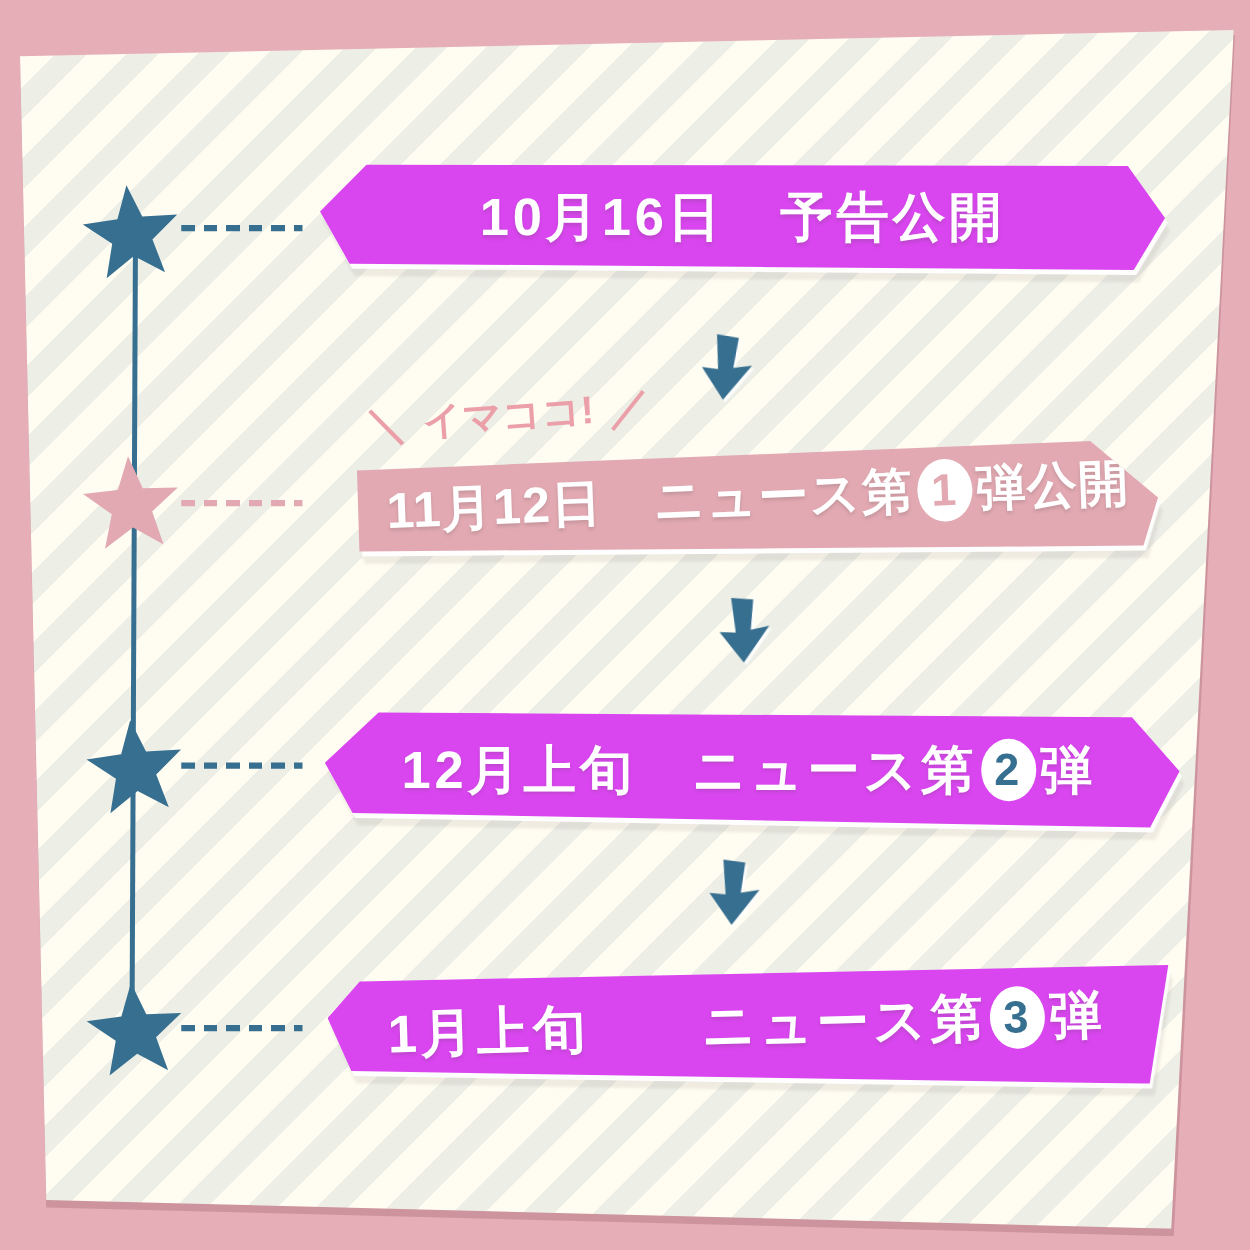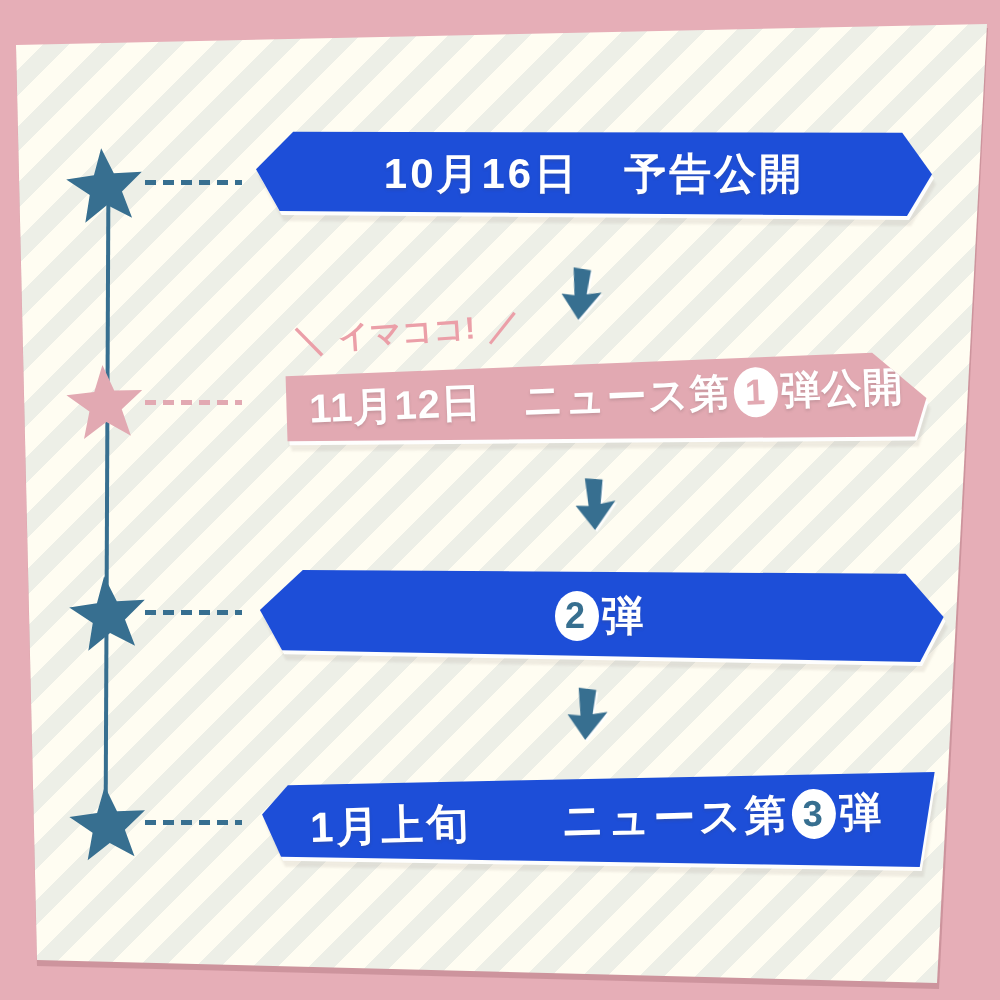--- a/index.html
+++ b/index.html
@@ -35,21 +35,21 @@
   .dash.pink{
     background:repeating-linear-gradient(90deg,
       #e2a9b2 0 11px, transparent 11px 18px);
   }
   
   .banner-wrap{position:absolute;filter:drop-shadow(2px 4px 0 rgba(255,255,255,0.95)) drop-shadow(2px 6px 1px rgba(120,110,100,0.12));}
   .banner{
     width:100%;height:100%;
     display:flex;align-items:center;justify-content:center;
   }
-  .banner.blue{background:#1d4ed8;}
+  .banner.blue{background:#d946ef;}
   .banner.pink{background:#e2a9b2;}
   .banner-line{
     display:inline-flex;align-items:center;white-space:nowrap;
     color:#ffffff;font-weight:bold;font-size:42px;letter-spacing:3px;
     text-shadow:0 2px 3px rgba(80,70,70,0.20);
   }
   .banner-line.small{font-size:40px;letter-spacing:1px;}
   .circle-num{
     display:inline-flex;align-items:center;justify-content:center;
     width:44px;height:50px;border-radius:50%;background:#ffffff;
@@ -120,20 +120,21 @@
   </div>
 </div>
 
 <svg class="arrow" style="left:570px;top:474px;transform:rotate(-2deg)" viewBox="0 0 56 60">
   <polygon fill="#376f90" points="17,2 36,4 33,30 49,27 26,58 6,31 20,32"></polygon>
 </svg>
 
 <div class="banner-wrap" style="left:253px;top:567px;width:692px;height:98px">
   <div class="banner blue" style="clip-path:polygon(7.2% 3%, 1% 44%, 4.2% 85%, 96.4% 97%, 99.8% 51%, 94.3% 7%)">
     <span class="banner-line">
+      <span>12月上旬　ニュース第</span>
       <span class="circle-num blue">2</span>
       <span>弾</span>
     </span>
   </div>
 </div>
 
 <svg class="arrow" style="left:562px;top:684px;transform:rotate(2deg)" viewBox="0 0 56 60">
   <polygon fill="#376f90" points="17,2 36,4 33,30 49,27 26,58 6,31 20,32"></polygon>
 </svg>
 

